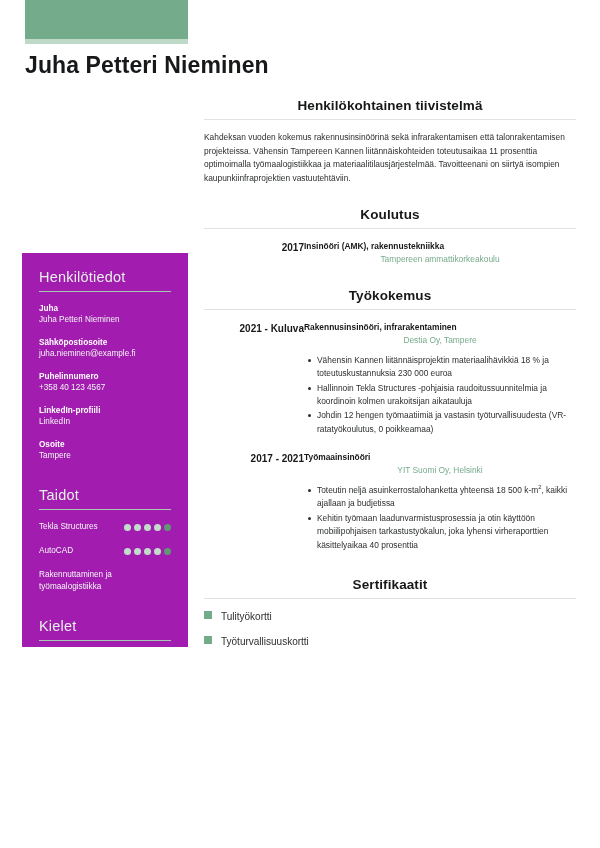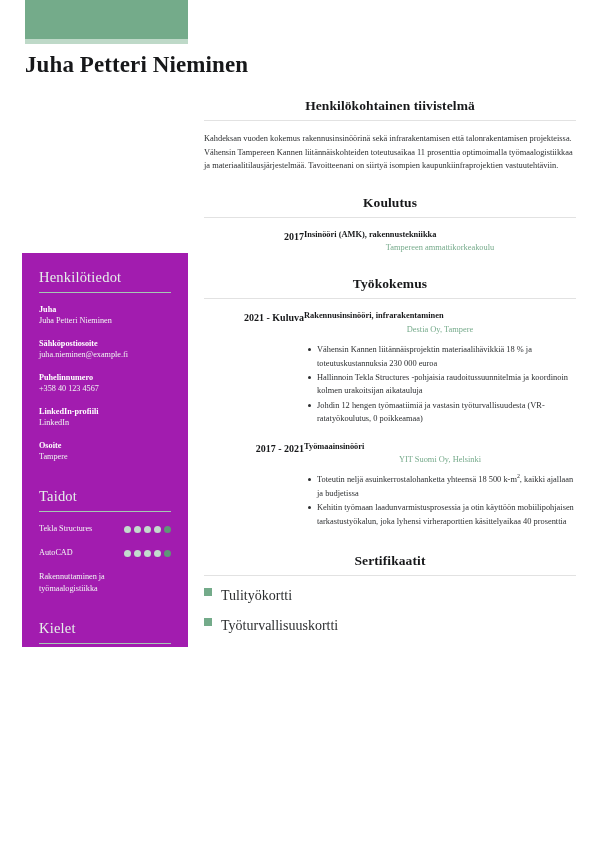--- a/index.html
+++ b/index.html
@@ -10,21 +10,20 @@
   body {
     font-family: "Liberation Sans", sans-serif;
     -webkit-font-smoothing: antialiased;
   }
   .page {
     position: relative;
     width: 600px;
     height: 647px;
     background: #ffffff;
     overflow: hidden;
-    font-family: Liberation Serif, serif;
   }
 
   
   .top-bar {
     position: absolute;
     left: 25px;
     top: 0;
     width: 163px;
     height: 39px;
     background: #74ab8a;
@@ -188,21 +187,21 @@
     margin-bottom: 12px;
   }
   .cert-sq {
     width: 8px; height: 8px;
     background: #74ab8a;
     margin-right: 9px;
     margin-top: 1px;
     flex-shrink: 0;
   }
   .cert-label {
-    font-size: 14px;
+    font-size: 10px;
     color: #2c2e30;
     line-height: 1.3;
   }
   sup { font-size: 70%; vertical-align: super; line-height: 0; }
 </style>
 </head>
 <body>
 
 <div class="page">
 

